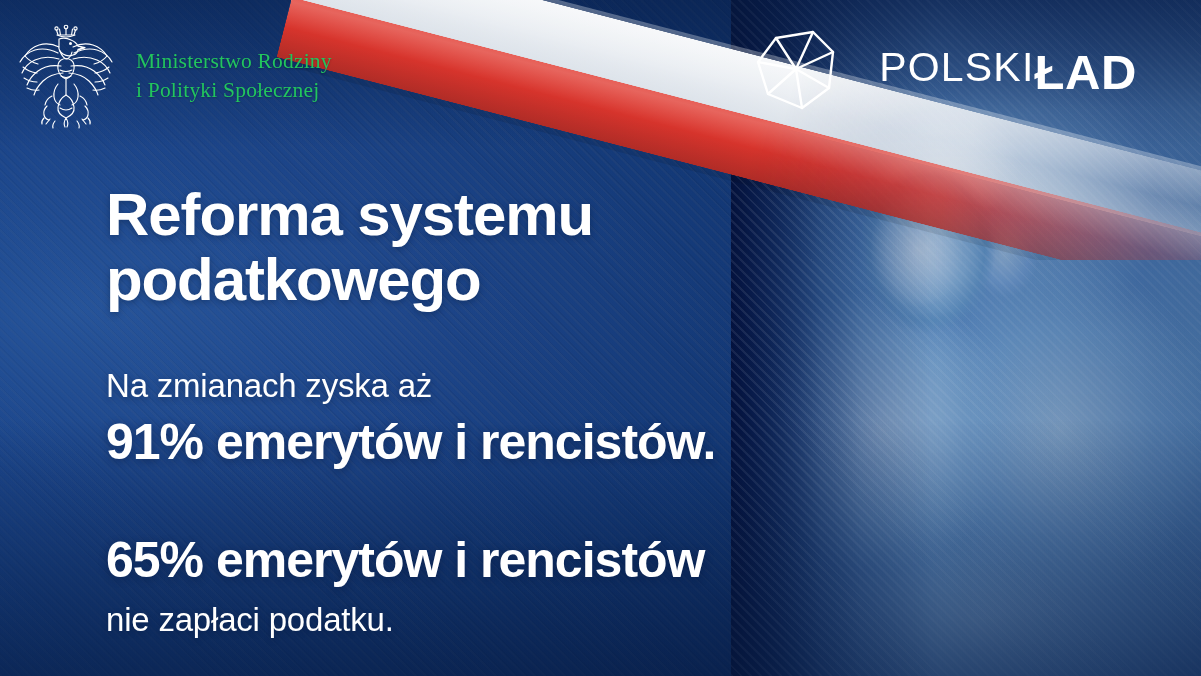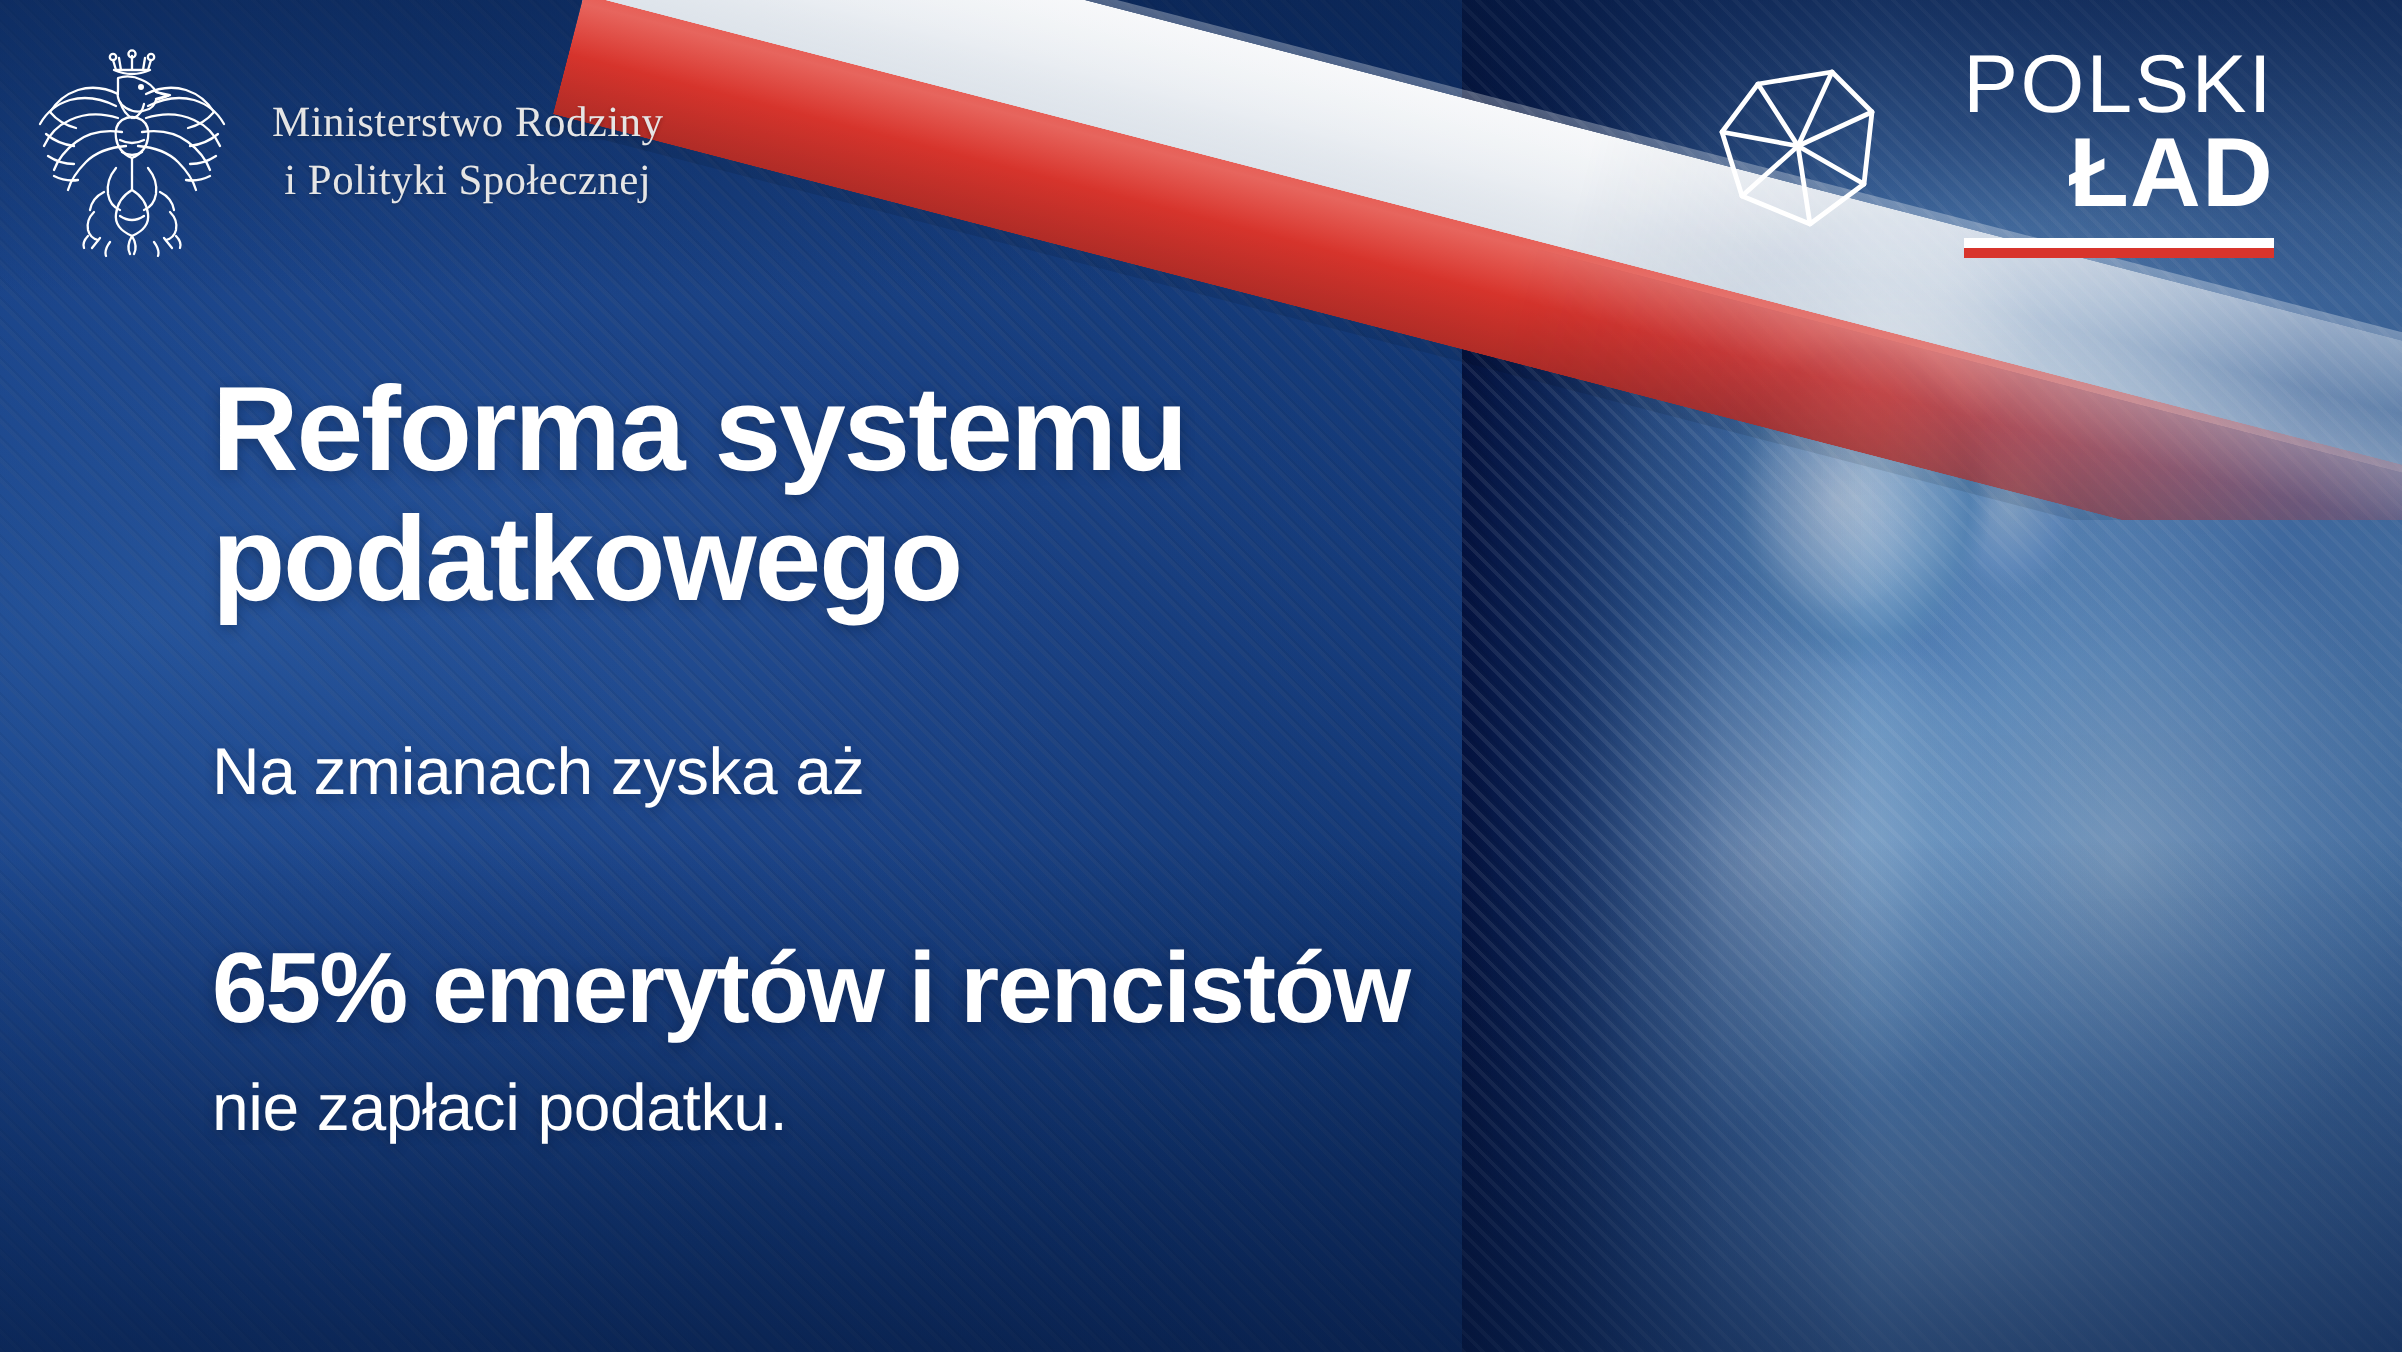--- a/index.html
+++ b/index.html
@@ -113,31 +113,31 @@
     position:absolute;left:0;top:88px;width:1100px;height:132px;
     background:linear-gradient(to bottom, rgba(255,255,255,.30) 0%, rgba(255,255,255,0) 30%, rgba(255,255,255,.22) 52%, rgba(255,255,255,0) 72%, rgba(0,0,0,.10) 100%);
   }
 
   
   .ministry{
     position:absolute;left:14px;top:22px;display:flex;align-items:center;gap:18px;
   }
   .eagle{width:104px;height:108px;display:block;}
   .ministry-text{
-    font-family:"Liberation Serif", serif;color:#e5e5e5;font-size:21.5px;line-height:1.35;
-    letter-spacing:.2px;text-shadow:0 1px 2px rgba(0,0,0,.25);text-align:center;
+    font-family:"Liberation Serif", serif;color:#22c55e;font-size:21.5px;line-height:1.35;
+    letter-spacing:.2px;text-shadow:0 1px 2px rgba(0,0,0,.25);
   }
   .ministry-text div{white-space:nowrap;}
 
   
   .pl-lock{
     position:absolute;right:64px;top:22px;display:flex;align-items:center;gap:14px;
   }
   .pl-mark{width:100px;height:100px;display:block;}
-  .pl-type{display:flex;flex-direction:column;align-items:flex-end;margin-left:15px;}
+  .pl-type{display:flex;flex-direction:row;align-items:flex-start;margin-left:15px;}
   .pl-polski{
     color:#ffffff;font-size:41px;line-height:.98;font-weight:400;letter-spacing:1.2px;
   }
   .pl-lad{
     color:#ffffff;font-size:49px;line-height:1.0;font-weight:800;letter-spacing:.6px;margin-top:1px;
   }
   .pl-bars{width:100%;margin-top:7px;}
   .pl-bar-w{height:5px;background:#ffffff;}
   .pl-bar-r{height:5px;background:#d8342c;}
 
@@ -264,18 +264,19 @@
     </div>
   </div>
 
   <div class="copy">
     <div class="h1">
       <div>Reforma systemu</div>
       <div>podatkowego</div>
     </div>
 
     <div class="kicker">Na zmianach zyska aż</div>
+    <div class="stat">91% emerytów i rencistów.</div>
 
     <div class="stat2">65% emerytów i rencistów</div>
     <div class="tail">nie zapłaci podatku.</div>
   </div>
 
 </div>
 
 </body></html>

